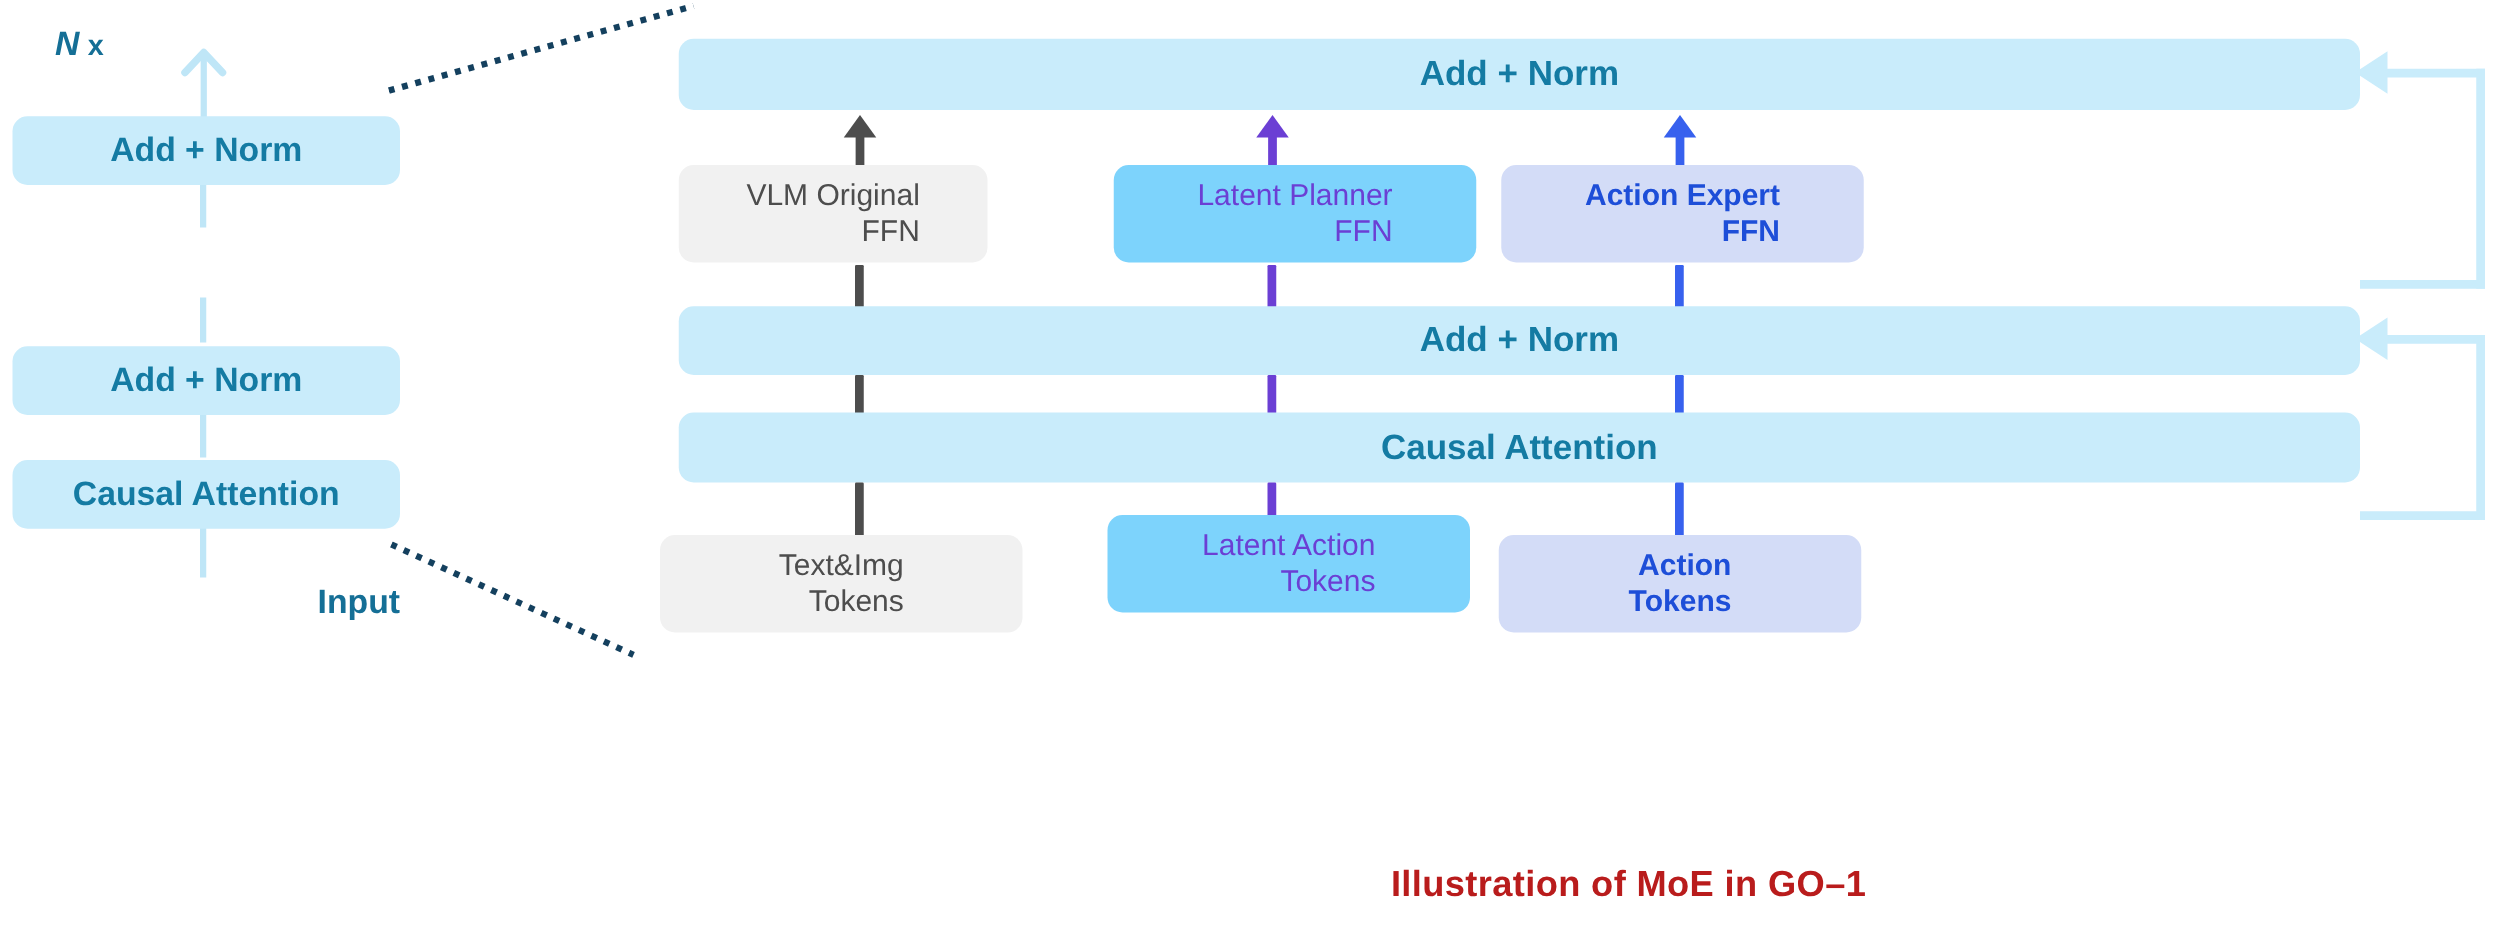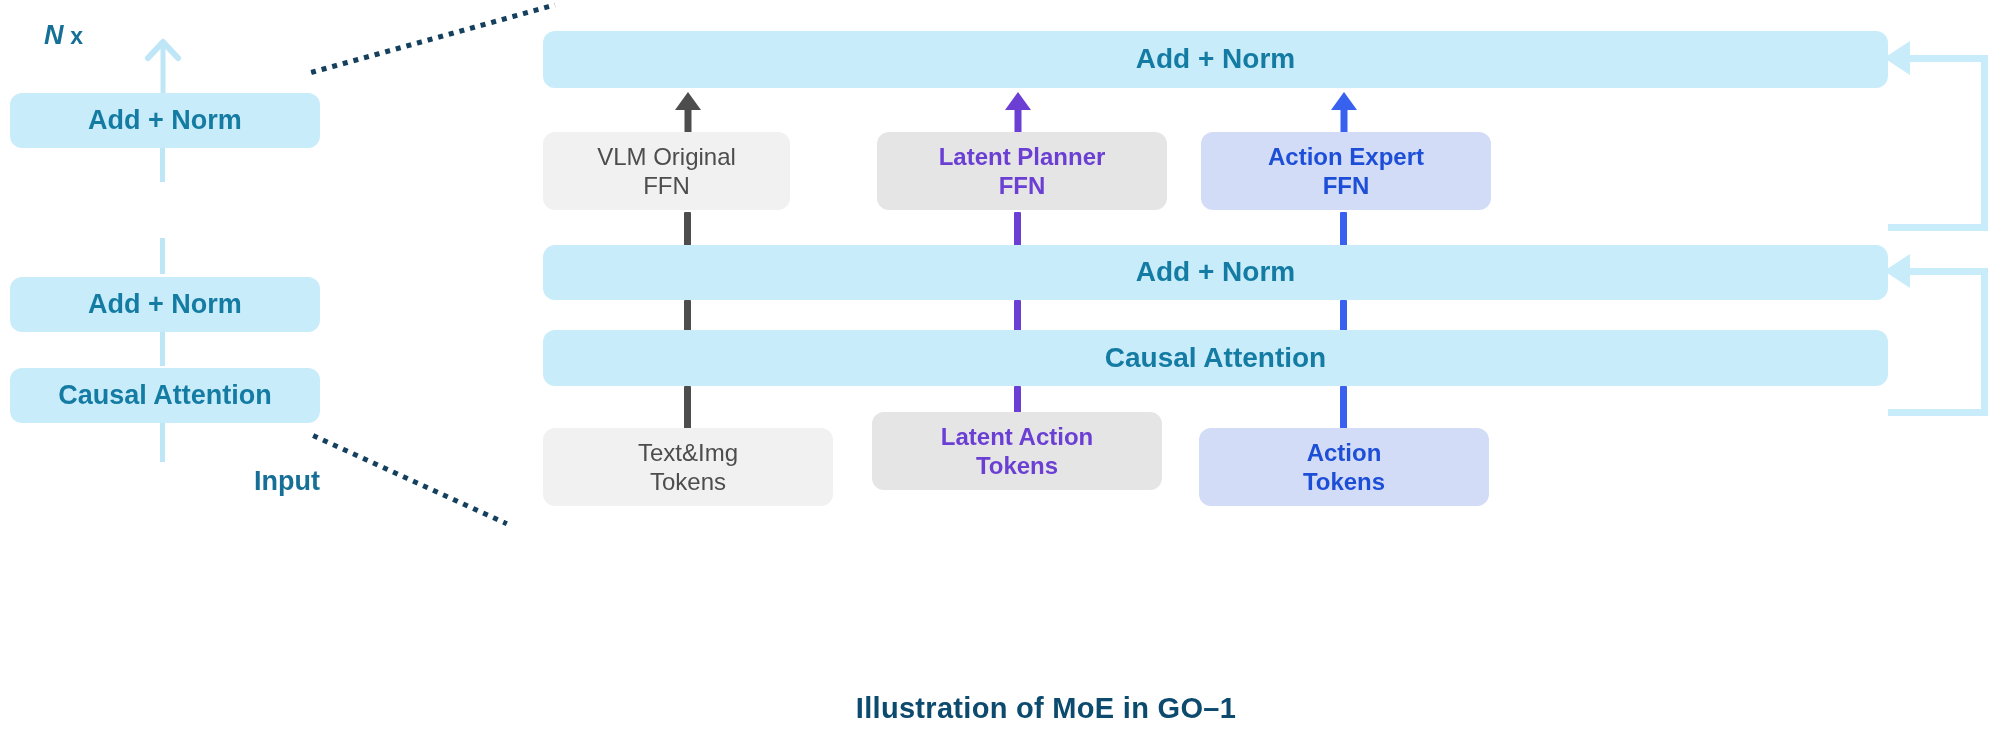--- a/index.html
+++ b/index.html
@@ -20,27 +20,27 @@
   }
 
   
   .box {
     position: absolute;
     box-sizing: border-box;
     border-radius: 12px;
     display: flex;
     align-items: center;
     justify-content: center;
-    text-align: center;
+    text-align: right;
     line-height: 1.22;
     white-space: pre-line;
   }
   .cyan   { background: #c9ecfb; color: #147ba3; font-weight: bold; }
   .gray   { background: #f1f1f1; color: #4d4d4d; font-weight: normal; }
-  .purple { background: #e5e5e5; color: #6b3fd4; font-weight: bold; }
+  .purple { background: #7dd3fc; color: #6b3fd4; font-weight: normal; margin-left: 14px; }
   .blue   { background: #d3dcf7; color: #1d4ed8; font-weight: bold; }
 
   
   #left-nx {
     position: absolute;
     left: 44px; top: 20px;
     color: #156f96;
     font-size: 27px;
     font-weight: bold;
     letter-spacing: .2px;
@@ -102,24 +102,24 @@
     position: absolute;
     width: 0; height: 0;
     border-top: 17px solid transparent;
     border-bottom: 17px solid transparent;
     border-right: 26px solid #c9ecfb;
   }
 
   
   #caption {
     position: absolute;
-    left: 571px; top: 692px;
+    left: 543px; top: 692px;
     width: 950px;
-    text-align: center;
-    color: #0c4a6e;
+    text-align: right;
+    color: #b91c1c;
     font-size: 29px;
     font-weight: bold;
     letter-spacing: .3px;
   }
 </style>
 </head>
 <body>
 
 <div id="canvas">
 
@@ -175,21 +175,21 @@
   <div class="vconn c-gray" style="left:684px;  top:300px; height:32px;"></div>
   <div class="vconn c-purple" style="left:1014px; top:300px; height:32px;"></div>
   <div class="vconn c-blue" style="left:1340px; top:300px; height:32px;"></div>
 
   <div class="box cyan" style="left:543px; top:330px; width:1345px; height:56px; font-size:28px;">Causal Attention</div>
 
   <div class="vconn c-gray" style="left:684px;  top:386px; height:43px;"></div>
   <div class="vconn c-purple" style="left:1014px; top:386px; height:43px;"></div>
   <div class="vconn c-blue" style="left:1340px; top:386px; height:43px;"></div>
 
-  <div class="box gray" style="left:543px;  top:428px; width:290px; height:78px; font-size:24px;">Text&amp;Img
+  <div class="box gray" style="left:528px;  top:428px; width:290px; height:78px; font-size:24px;">Text&amp;Img
 Tokens</div>
   <div class="box purple" style="left:872px;  top:412px; width:290px; height:78px; font-size:24px;">Latent Action
 Tokens</div>
   <div class="box blue" style="left:1199px; top:428px; width:290px; height:78px; font-size:24px;">Action
 Tokens</div>
 
   <div class="res-seg" style="left:1888px; top:224px; width:100px; height:7px;"></div>
   <div class="res-seg" style="left:1981px; top:55px;  width:7px;  height:176px;"></div>
   <div class="res-seg" style="left:1907px; top:55px;  width:81px; height:7px;"></div>
   <div class="res-head" style="left:1884px; top:41px;"></div>

